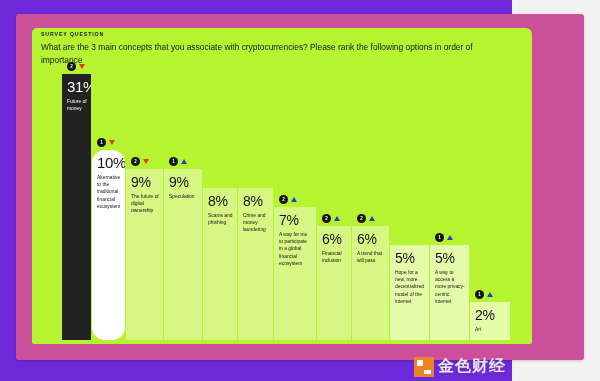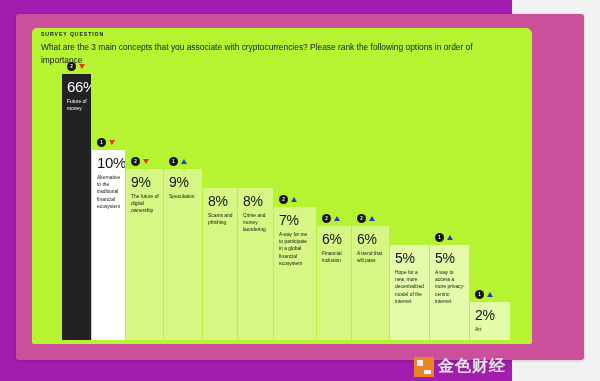--- a/index.html
+++ b/index.html
@@ -4,21 +4,21 @@
 <style>
   html,body{margin:0;padding:0;}
   body{
     width:600px;height:381px;
     background:#f2f2f2;
     font-family:"Liberation Sans", sans-serif;
     overflow:hidden;
   }
   .page{
     position:absolute;left:0;top:0;width:512px;height:381px;
-    background:#a21caf;
+    background:#6d28d9;
   }
   
   .frame{
     position:absolute;
     left:16px;top:14px;
     width:568px;height:346px;
     background:#cc4f9b;
     border-radius:3px;
     box-shadow:0 1px 3px rgba(0,0,0,.18);
   }
@@ -158,31 +158,31 @@
     <div class="tab">
       <span class="tab-label">SURVEY QUESTION</span>
     </div>
 
     <div class="question">What are the 3 main concepts that you associate with cryptocurrencies? Please rank the following options in order of importance</div>
 
     <div class="chart" id="chart">
         <div class="col" style="left: 22px; width: 29px; height: 266px;">
           <div class="bar" style="height: 266px; background: rgb(34, 34, 34);">
             <div class="bar-inner">
-              <div class="pct" style="color: rgb(255, 255, 255);">66%</div>
+              <div class="pct" style="color: rgb(255, 255, 255);">31%</div>
               <div class="lab" style="color: rgb(255, 255, 255);">Future of money</div>
             </div>
           </div>
           <div class="marker" style="bottom: 269px;">
             <span class="chip">2</span>
             <span class="tri down"></span>
           </div>
         </div>
         <div class="col" style="left: 52px; width: 33px; height: 190px;">
-          <div class="bar" style="height: 190px; background: rgb(255, 255, 255);">
+          <div class="bar" style="height: 190px; background: rgb(255, 255, 255); border-radius: 13px;">
             <div class="bar-inner">
               <div class="pct" style="color: rgb(20, 20, 20);">10%</div>
               <div class="lab" style="color: rgb(20, 20, 20);">Alternative to the traditional financial ecosystem</div>
             </div>
           </div>
           <div class="marker" style="bottom: 193px;">
             <span class="chip">1</span>
             <span class="tri down"></span>
           </div>
         </div>

